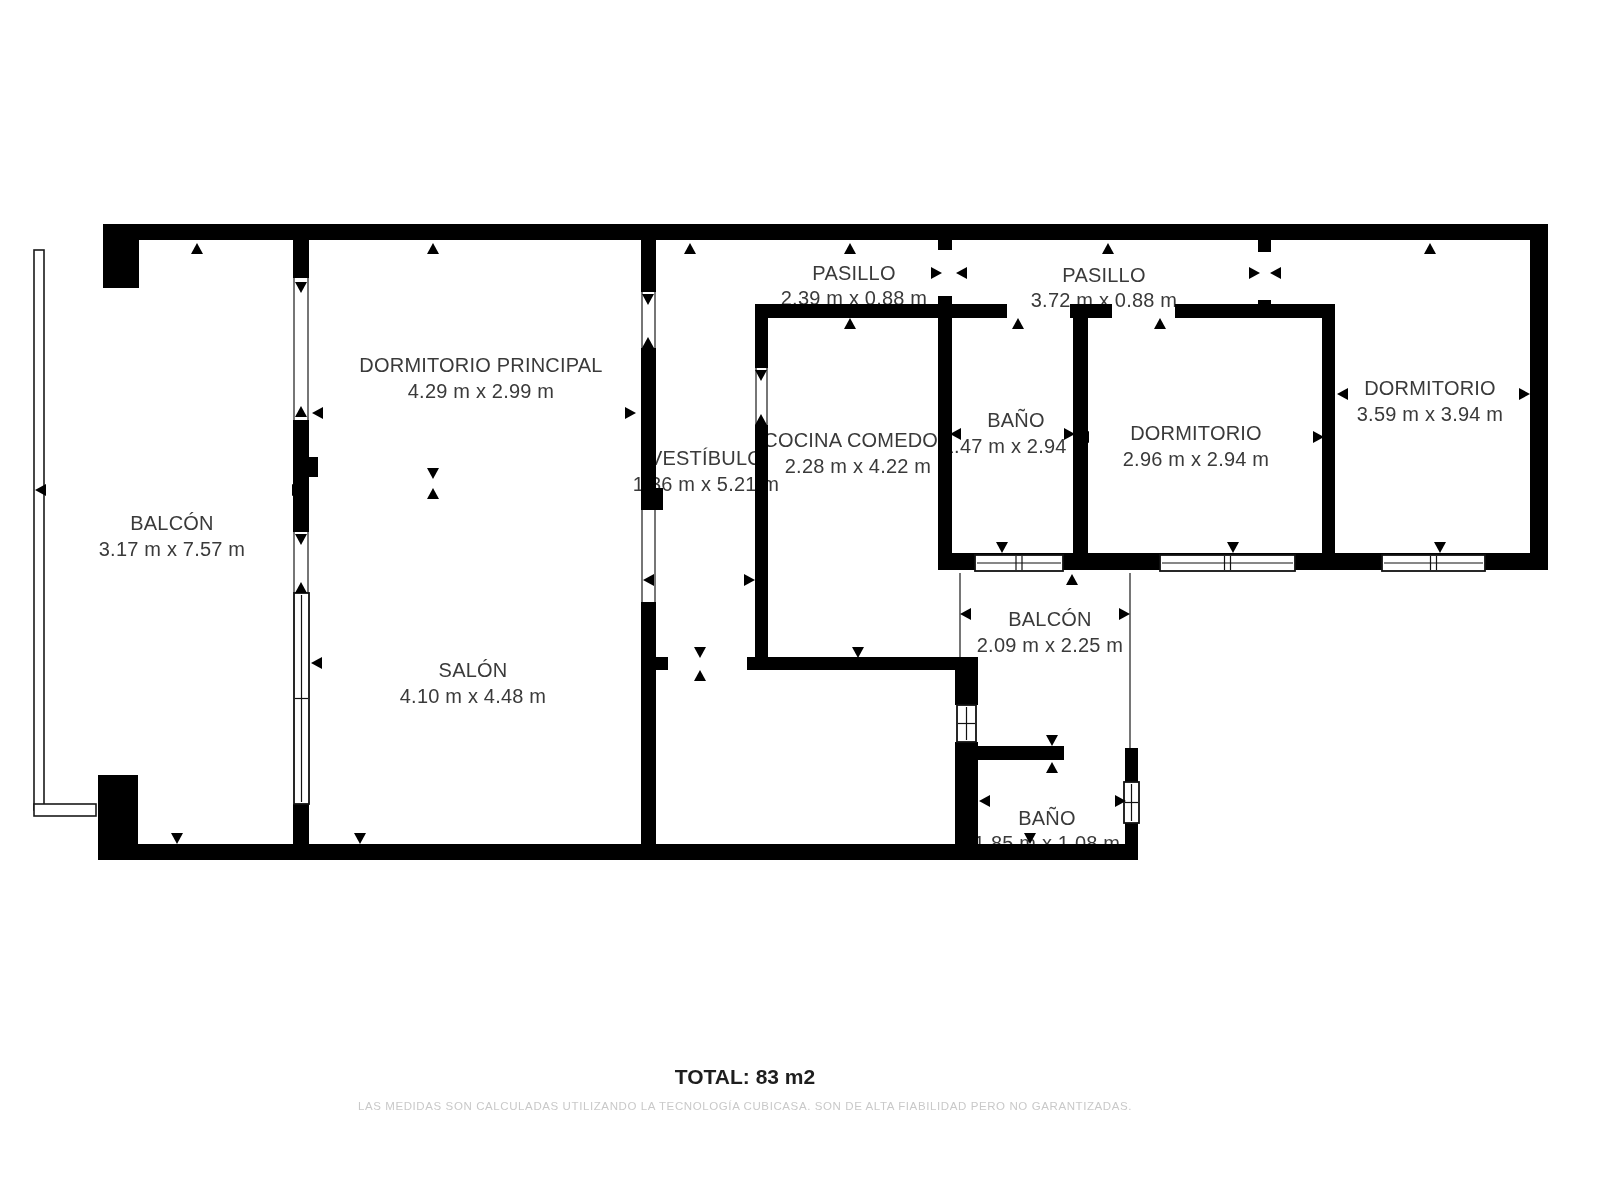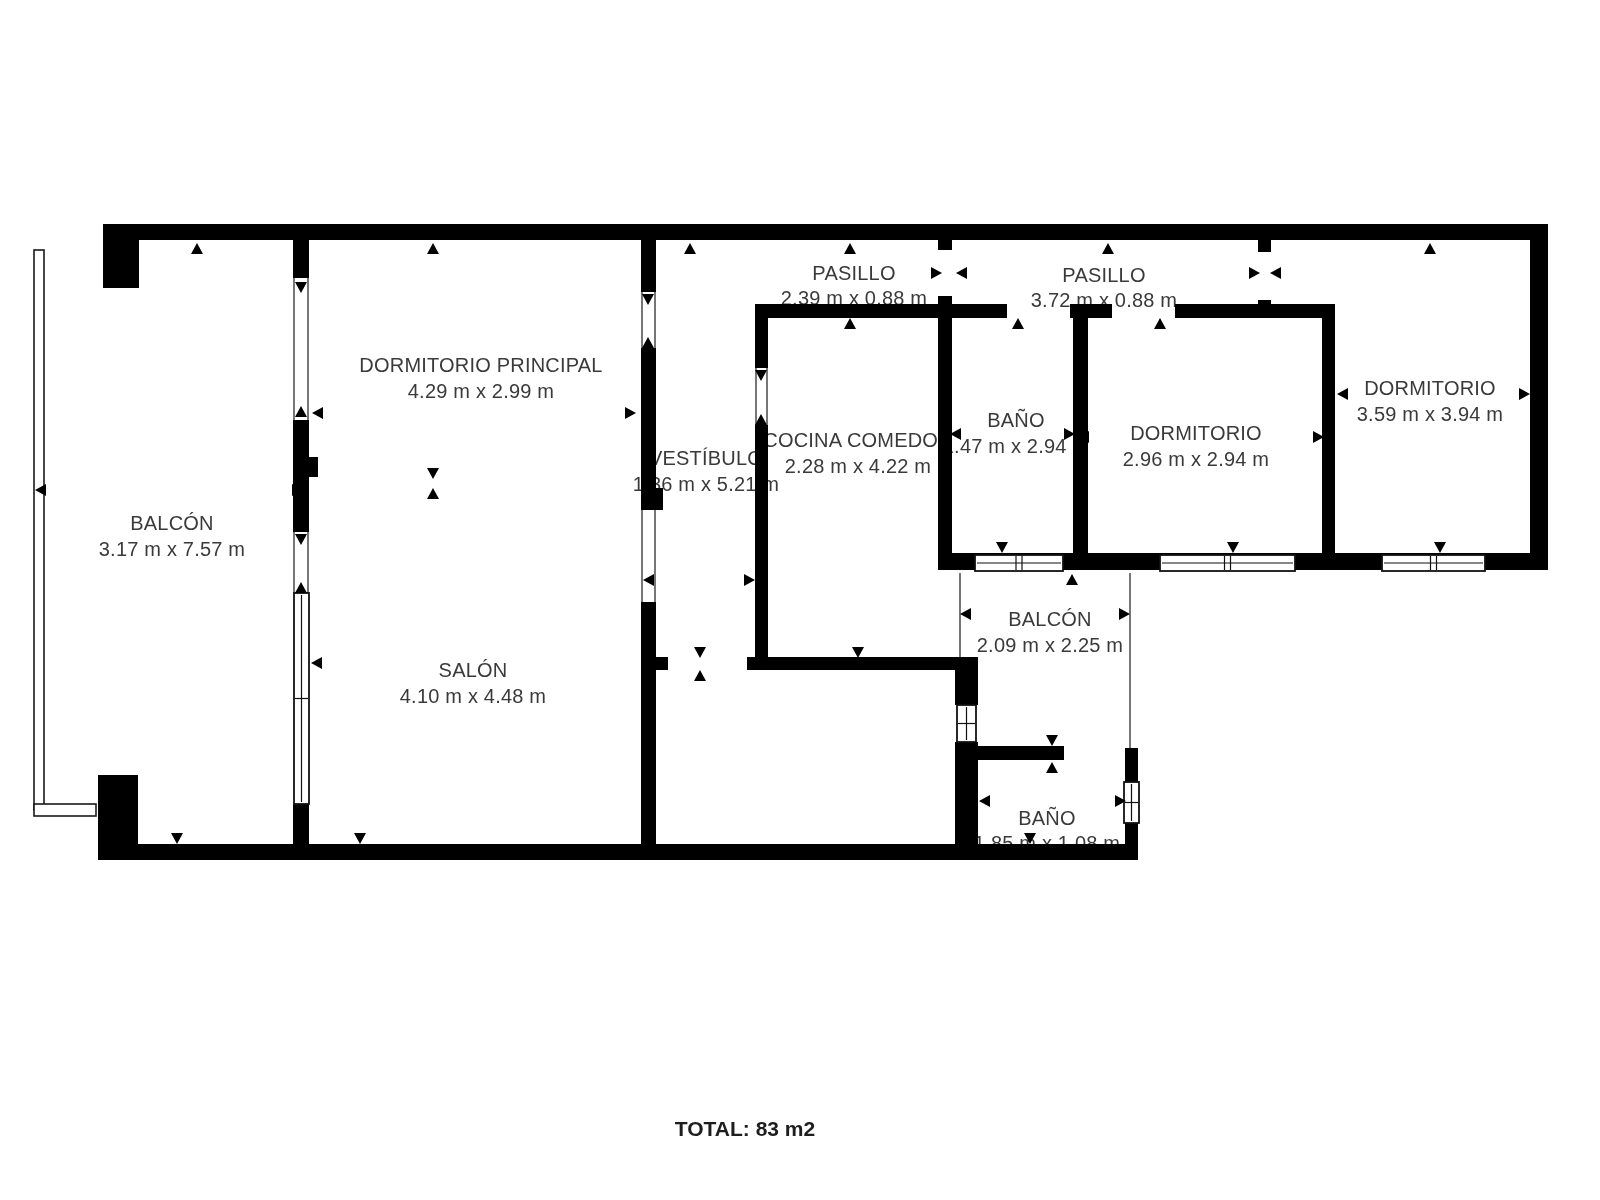--- a/index.html
+++ b/index.html
@@ -20,21 +20,21 @@
   svg.plan text {
     font-family: "Liberation Sans", sans-serif;
     font-size: 20px;
     fill: #3a3a3a;
     text-anchor: middle;
     letter-spacing: 0.2px;
   }
   .summary {
     position: absolute;
     left: 0;
-    top: 1116px;
+    top: 1064px;
     width: 1490px;
     text-align: center;
     color: #1e1e1e;
   }
   .summary .line {
     font-size: 21px;
     line-height: 26px;
     white-space: nowrap;
   }
   .summary .line.total { font-weight: bold; }
@@ -217,14 +217,15 @@
         <polygon points="1324,437 1313,431 1313,443" fill="#000"></polygon>
         <polygon points="1530,394 1519,388 1519,400" fill="#000"></polygon>
         <polygon points="1130,614 1119,608 1119,620" fill="#000"></polygon>
         <polygon points="1126,801 1115,795 1115,807" fill="#000"></polygon>
         <polygon points="755,580 744,574 744,586" fill="#000"></polygon>
       </g>
   </svg>
 
   <div class="summary">
     <div class="line total">TOTAL: 83 m2</div>
+    <div class="disclaimer">LAS MEDIDAS SON CALCULADAS UTILIZANDO LA TECNOLOGÍA CUBICASA. SON DE ALTA FIABILIDAD PERO NO GARANTIZADAS.</div>
   </div>
 </div>
 
 </body></html>

